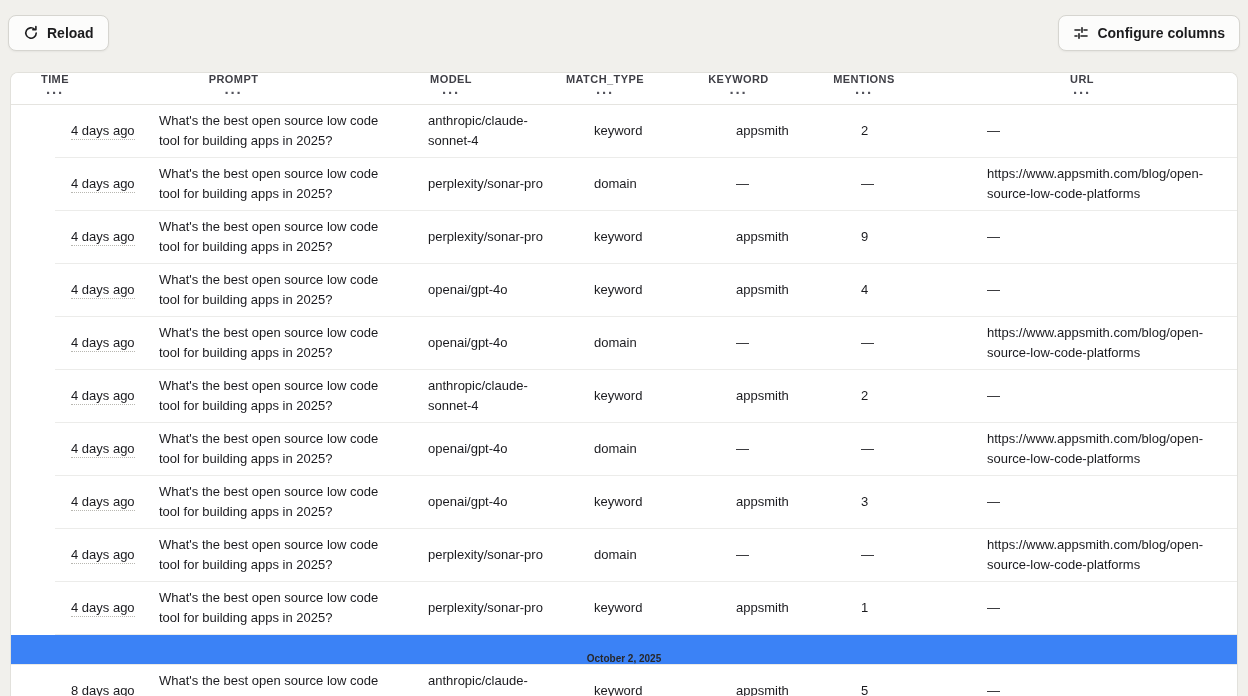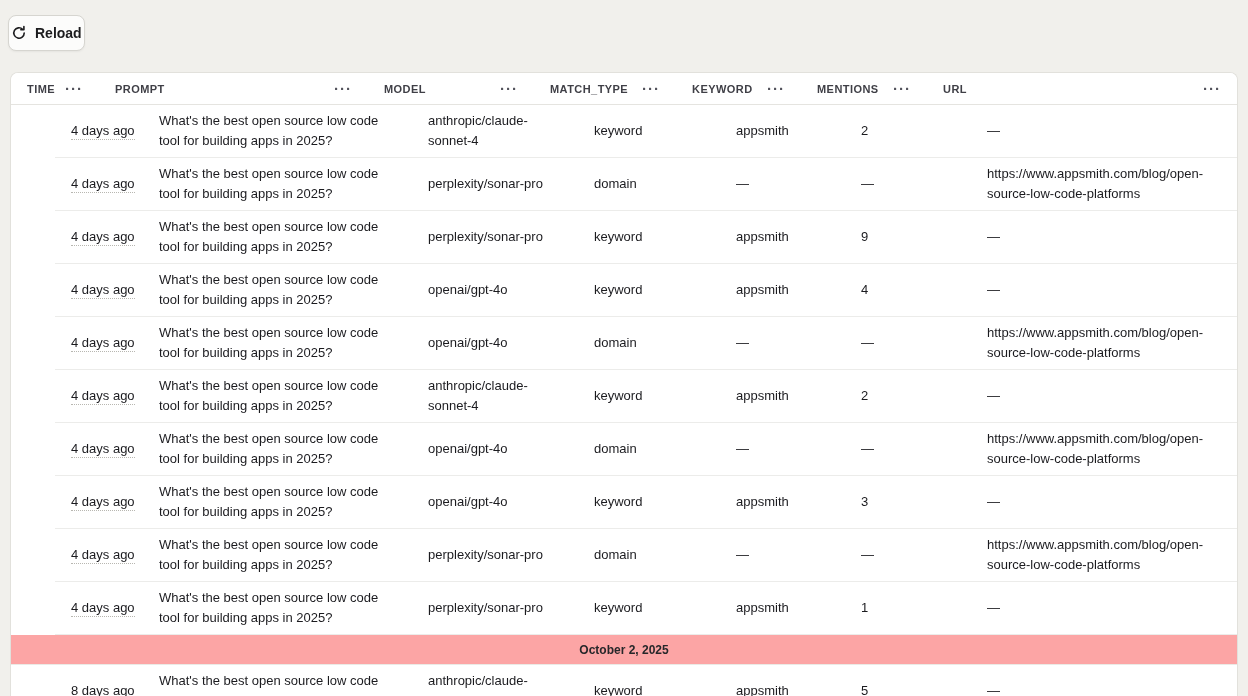--- a/index.html
+++ b/index.html
@@ -19,21 +19,21 @@
     justify-content: space-between;
     align-items: center;
     padding: 15px 8px 0 8px;
   }
   .toolbar-right { display: flex; gap: 14px; align-items: center; }
   .btn {
     display: inline-flex;
     align-items: center;
     gap: 8px;
     height: 36px;
-    padding: 0 2px;
+    padding: 0 14px;
     background: #fcfcfb;
     border: 1px solid #d6d5d0;
     border-radius: 8px;
     box-shadow: 0 1px 2px rgba(0,0,0,0.05);
     font-size: 14px;
     font-weight: 600;
     color: #1c1c1e;
     cursor: pointer;
     white-space: nowrap;
   }
@@ -61,23 +61,23 @@
     align-items: center;
   }
   .thead {
     height: 32px;
     border-bottom: 1px solid #e5e4e0;
     background: #ffffff;
   }
   .th {
     display: flex;
     align-items: center;
-    justify-content: space-between;
     padding: 0 16px;
     height: 100%;
+    flex-direction: column;
   }
   .th-label {
     font-size: 11px;
     font-weight: 700;
     letter-spacing: 0.04em;
     color: #3f3f46;
     text-transform: uppercase;
     white-space: nowrap;
   }
   .th-menu {
@@ -106,44 +106,57 @@
     word-break: break-word;
   }
   .time-chip {
     border-bottom: 1px dotted #b8b7b1;
     padding-bottom: 1px;
     white-space: nowrap;
   }
   .sep-row {
     height: 30px;
     display: flex;
-    align-items: center;
+    align-items: flex-end;
     justify-content: center;
-    background: #fca5a5;
+    background: #3b82f6;
     border-bottom: 1px solid #ebeae6;
-    font-size: 12px;
+    font-size: 10px;
     font-weight: 700;
     color: #27272a;
   }
 </style>
 </head>
 <body>
 
 <div class="toolbar">
   <button class="btn">
     <span>
       <svg width="16" height="16" viewBox="0 0 16 16" fill="none" stroke="#1c1c1e" stroke-width="1.6" stroke-linecap="round" stroke-linejoin="round">
         <path d="M13.2 8a5.2 5.2 0 1 1-1.6-3.75"></path>
         <polyline points="12.9 1.6 12.9 4.7 9.8 4.7"></polyline>
       </svg>
     </span>
     <span>Reload</span>
   </button>
 
   <div class="toolbar-right">
+    <button class="btn">
+      <span>
+        <svg width="16" height="16" viewBox="0 0 16 16" fill="none" stroke="#1c1c1e" stroke-width="1.6" stroke-linecap="round">
+          <line x1="2" y1="5" x2="7" y2="5"></line>
+          <line x1="11" y1="5" x2="14" y2="5"></line>
+          <line x1="9" y1="2.8" x2="9" y2="7.2"></line>
+          <line x1="2" y1="11" x2="4" y2="11"></line>
+          <line x1="8" y1="11" x2="14" y2="11"></line>
+          <line x1="6" y1="8.8" x2="6" y2="13.2"></line>
+        </svg>
+      </span>
+      <span>Configure columns</span>
+    </button>
 
 
   </div>
 </div>
 
 <div class="table-wrap">
   <div class="grid-row thead">
     <div class="th">
       <span class="th-label">TIME</span>
       <button class="th-menu">···</button>

